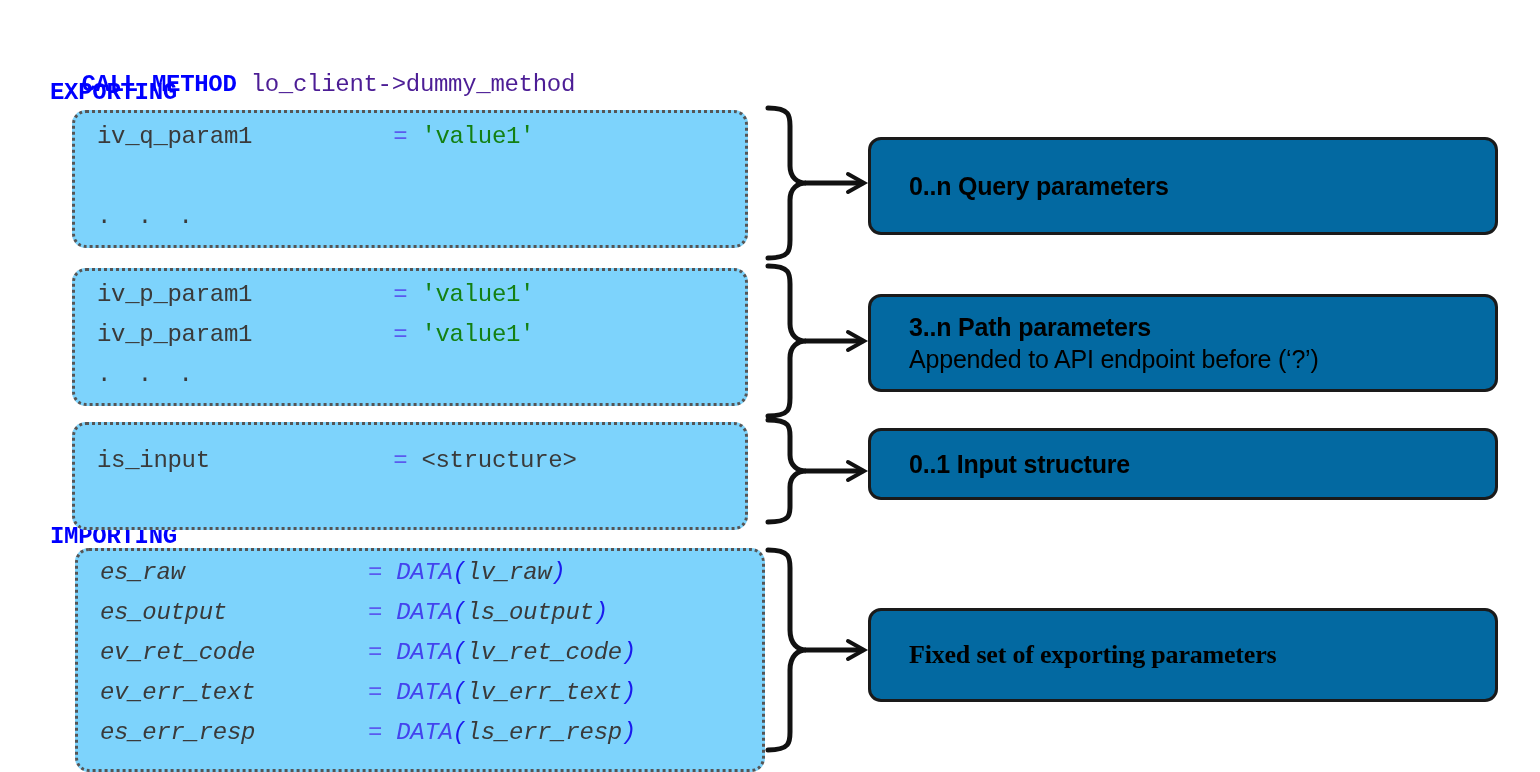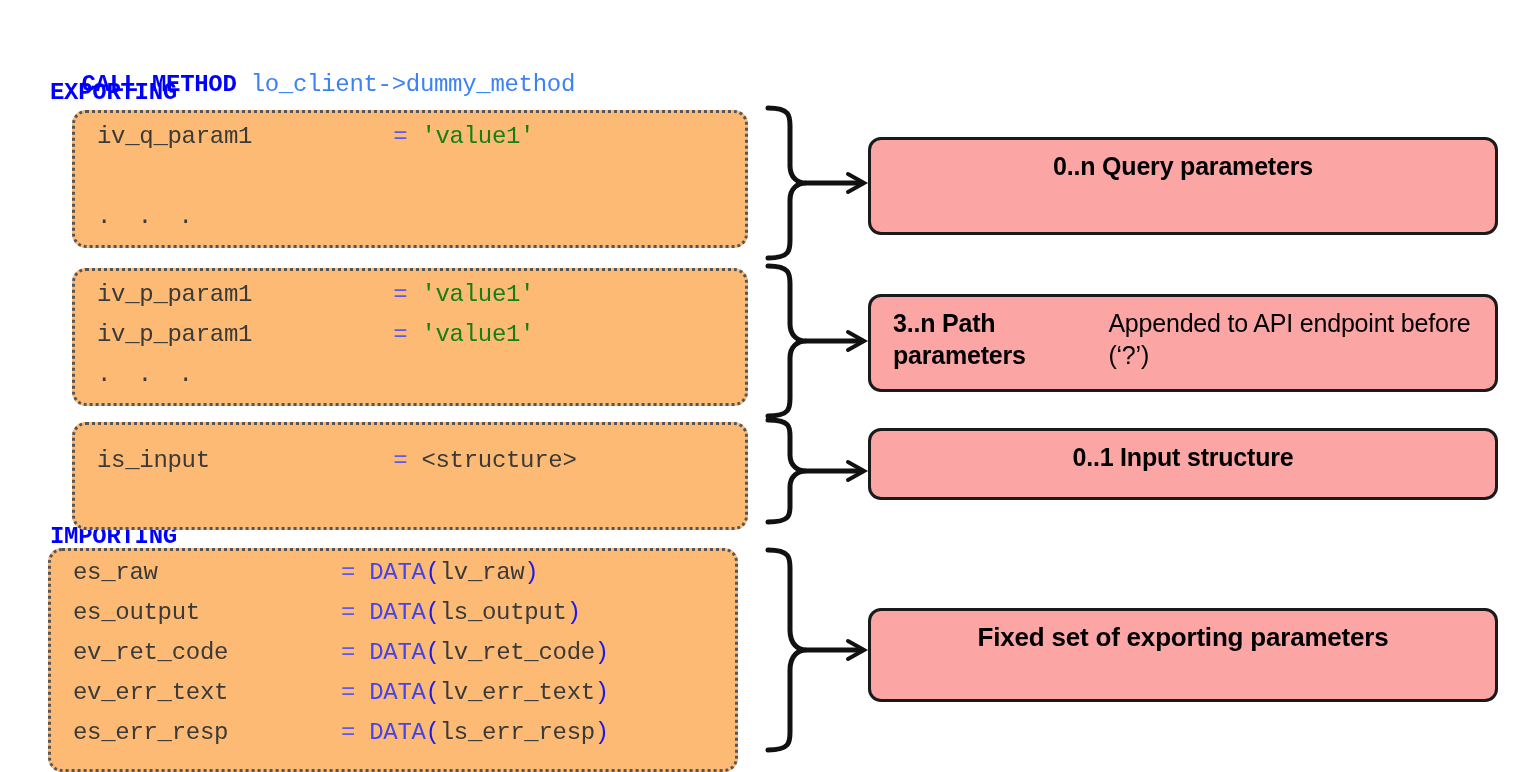--- a/index.html
+++ b/index.html
@@ -10,86 +10,86 @@
   #code-column{position:absolute;left:0;top:0;width:780px;height:772px;}
 
   .code-line{
     font-family:"Liberation Mono","DejaVu Sans Mono",monospace;
     font-size:24px;
     letter-spacing:-0.3px;
     white-space:pre;
     color:#3a3a3a;
   }
   .kw{color:#0000ff;font-weight:bold;}
-  .ident{color:#3b82f6;}
+  .ident{color:#4c1d95;}
   .eq{color:#5a5aee;}
   .str{color:#138013;}
   .fn{color:#4444ee;}
   .paren{color:#1a1aee;}
 
   #call-method-line{position:absolute;left:25px;top:44px;}
   #exporting-label{position:absolute;left:50px;top:79px;}
   #importing-label{position:absolute;left:50px;top:523px;}
 
   .code-box{
     position:absolute;
     border:3px dotted #555555;
     border-radius:14px;
     box-sizing:border-box;
-    background:#fdba74;
+    background:#7dd3fc;
   }
   .code-box .row{
     position:absolute;
     left:22px;
     white-space:pre;
   }
 
   
   #box-query  {left:72px; top:110px; width:676px; height:138px;}
   #box-path   {left:72px; top:268px; width:676px; height:138px;}
   #box-input  {left:72px; top:422px; width:676px; height:108px;}
-  #box-import {left:48px; top:548px; width:690px; height:224px;}
+  #box-import {left:75px; top:548px; width:690px; height:224px;font-style:italic;}
 
   .dots-row{letter-spacing:6px;}
 
   
   #connectors{position:absolute;left:0;top:0;width:1540px;height:772px;
               pointer-events:none;}
 
   
   .callout{
     position:absolute;
-    background:#fca5a5;
+    background:#0369a1;
     border:3px solid #1a1a1a;
     border-radius:13px;
     box-sizing:border-box;
-    padding:10px 22px;
+    padding:10px 38px;
     display:flex;
-    flex-direction:row;
+    flex-direction:column;
     justify-content:center;
   }
   .callout .title{
     font-size:25px;
     font-weight:bold;
     color:#000000;
     line-height:1.28;
     letter-spacing:-0.2px;
   }
   .callout .sub{
     font-size:25px;
     font-weight:normal;
     color:#000000;
     line-height:1.28;
     letter-spacing:-0.2px;
   }
   #callout-query {left:868px; top:137px; width:630px; height:98px;}
   #callout-path  {left:868px; top:294px; width:630px; height:98px;}
   #callout-input {left:868px; top:428px; width:630px; height:72px;}
   #callout-fixed {left:868px; top:608px; width:630px; height:94px;}
-  #callout-fixed .title{font-size:26px;}
+  #callout-fixed .title{font-size:26px;font-family:Liberation Serif, serif;}
 </style>
 </head>
 <body>
 
 <div id="code-column">
 
   <div class="code-line" id="call-method-line">
     <span class="kw">CALL METHOD</span><span class="ident"> lo_client-&gt;dummy_method</span>
   </div>
 

